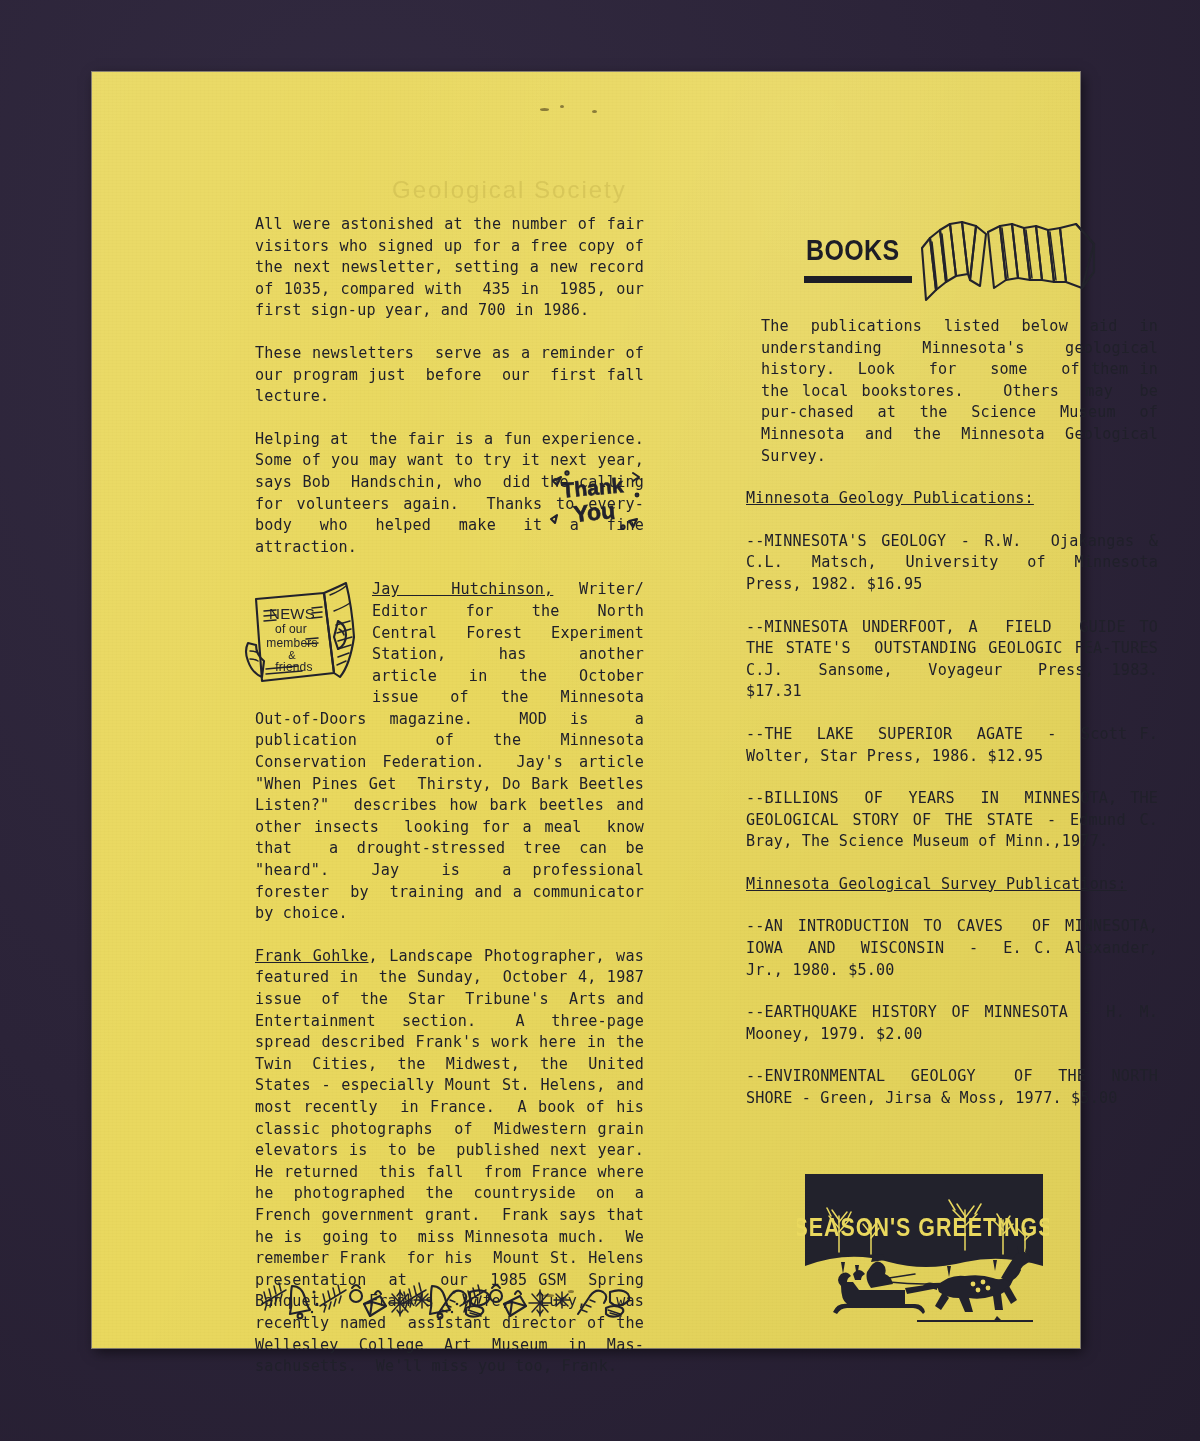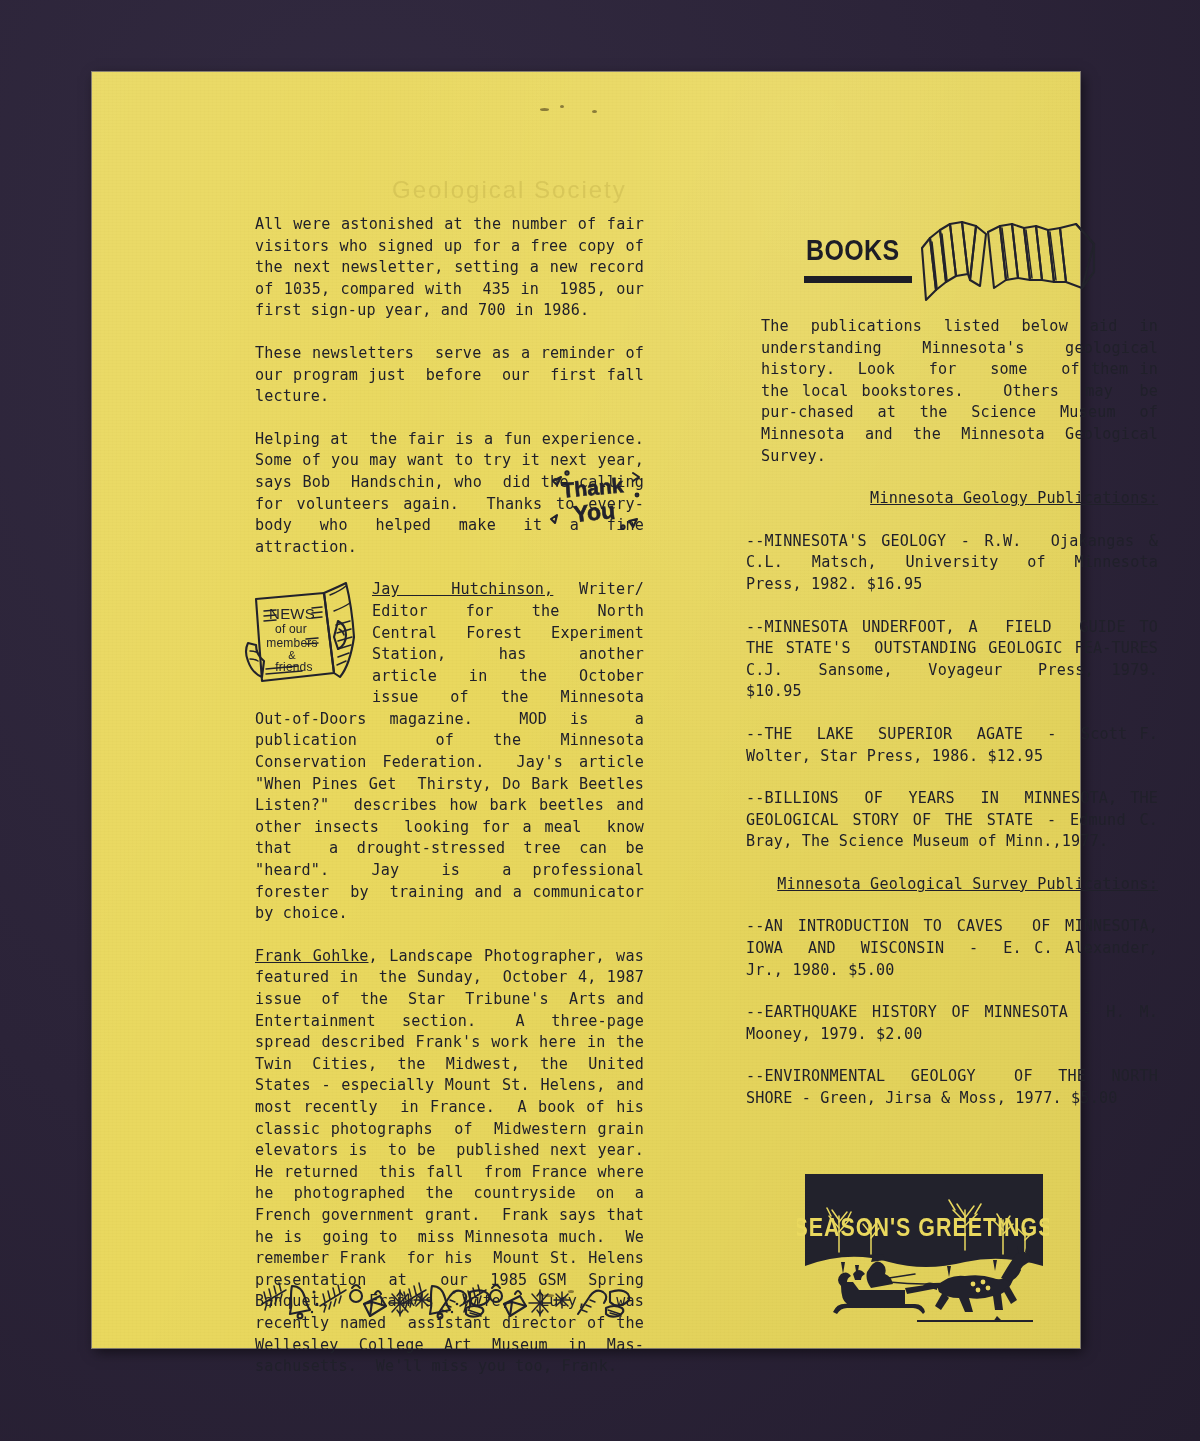--- a/index.html
+++ b/index.html
@@ -120,21 +120,20 @@
     left: 168px;
     top: 0;
     width: 188px;
     height: 96px;
   }
 
   .section-head {
     margin: 0 0 21px 0;
     text-decoration: underline;
     white-space: pre-wrap;
-    text-align: right;
   }
 
   .book-entry {
     margin: 0 0 21px 0;
     text-align: justify;
     white-space: pre-wrap;
   }
 
   
   #thankyou-illustration {
@@ -294,21 +293,21 @@
           <path d="M112 16 L118 64"></path>
           <path d="M136 18 L142 66"></path>
         </g>
       </svg>
     </div>
 
     <p class="para">The  publications  listed  below  aid  in understanding   Minnesota's   geological history.  Look   for   some   of them in the local bookstores.   Others  may  be pur-chased at the Science Museum of Minnesota and the Minnesota Geological Survey.</p>
 
     <p class="section-head">Minnesota Geology Publications:</p>
     <p class="book-entry">--MINNESOTA'S GEOLOGY - R.W.  Ojakangas &amp; C.L.  Matsch,  University  of  Minnesota Press, 1982. $16.95</p>
-    <p class="book-entry">--MINNESOTA UNDERFOOT, A  FIELD  GUIDE TO THE STATE'S  OUTSTANDING GEOLOGIC FEA-TURES   C.J.  Sansome,  Voyageur  Press, 1979. $10.95</p>
+    <p class="book-entry">--MINNESOTA UNDERFOOT, A  FIELD  GUIDE TO THE STATE'S  OUTSTANDING GEOLOGIC FEA-TURES   C.J.  Sansome,  Voyageur  Press, 1983. $17.31</p>
     <p class="book-entry">--THE  LAKE  SUPERIOR  AGATE  -  Scott F. Wolter, Star Press, 1986. $12.95</p>
     <p class="book-entry">--BILLIONS  OF  YEARS  IN  MINNESOTA, THE GEOLOGICAL STORY OF THE STATE - Edmund C. Bray, The Science Museum of Minn.,1977.</p>
 
     <p class="section-head">Minnesota Geological Survey Publications:</p>
     <p class="book-entry">--AN INTRODUCTION TO CAVES  OF MINNESOTA, IOWA  AND  WISCONSIN  -  E. C. Alexander, Jr., 1980. $5.00</p>
     <p class="book-entry">--EARTHQUAKE HISTORY OF MINNESOTA - H. M. Mooney, 1979. $2.00</p>
     <p class="book-entry">--ENVIRONMENTAL  GEOLOGY   OF  THE  NORTH SHORE - Green, Jirsa &amp; Moss, 1977. $5.00</p>
   </div>
 
   <svg id="holiday-border" viewBox="0 0 372 64">

